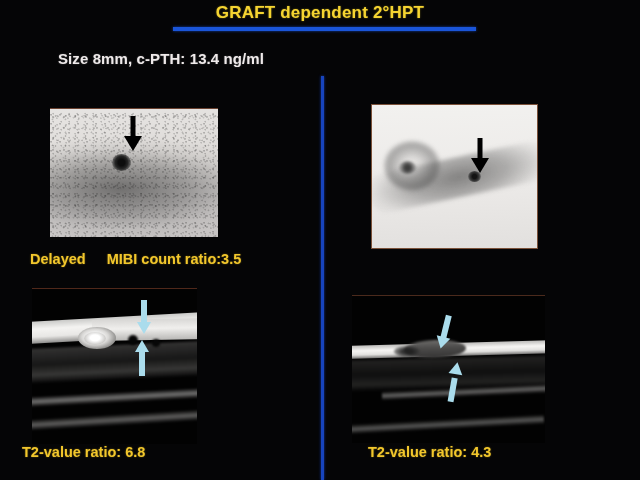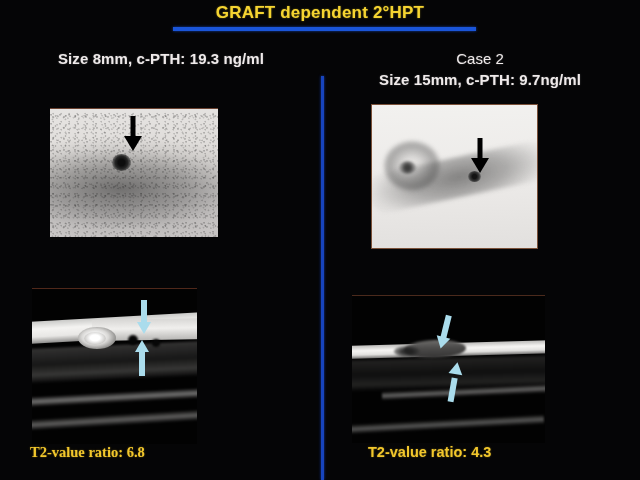--- a/index.html
+++ b/index.html
@@ -76,21 +76,21 @@
     font-size: 14.5px;
     font-weight: bold;
     color: #f2c72c;
     text-shadow: 0 0 2px rgba(242,199,44,0.4);
     white-space: nowrap;
   }
   .caption .gap { display: inline-block; width: 13px; }
 
   #cap-mibi-left  { left: 30px;  top: 251px; }
   #cap-mibi-right { left: 340px; top: 251px; }
-  #cap-t2-left    { left: 30px;  top: 444px; font-family: Liberation Serif, serif; }
+  #cap-t2-left    { left: 22px;  top: 444px; }
   #cap-t2-right   { left: 368px; top: 444px; text-align: center; }
 
   
   .panel {
     position: absolute;
     overflow: hidden;
   }
 
   
   #scint-left {
@@ -349,27 +349,23 @@
 <div id="slide">
 
   <div id="title-block">
     <div id="slide-title">GRAFT dependent  2°HPT</div>
   </div>
   <div id="title-underline"></div>
 
   <div id="divider"></div>
 
   <div id="header-left" class="case-header">
-    <div class="case-sub">Size 8mm,  c-PTH: 19.3 ng/ml</div>
-  </div>
-
-  <div id="header-right" class="case-header">
-    <div class="case-title">Case 2</div>
-    <div class="case-sub">Size 15mm,  c-PTH: 9.7ng/ml</div>
-  </div>
+    <div class="case-sub">Size 8mm,  c-PTH: 13.4 ng/ml</div>
+  </div>
+
 
   <div id="scint-left" class="panel">
     <div class="noise"></div>
     <div class="hotspot"></div>
   </div>
   <div id="arrow-scint-left" class="arrow-black">
     <div class="shaft"></div>
     <div class="head"></div>
   </div>
 
@@ -377,20 +373,25 @@
     <div class="band"></div>
     <div class="stump"></div>
     <div class="stump-core"></div>
     <div class="focus"></div>
   </div>
   <div id="arrow-scint-right" class="arrow-black">
     <div class="shaft"></div>
     <div class="head"></div>
   </div>
 
+  <div id="cap-mibi-left" class="caption">
+    <span>Delayed</span>
+    <span class="gap"></span>
+    <span>MIBI count ratio:3.5</span>
+  </div>
 
   <div id="mri-left" class="panel">
     <div class="fatband"></div>
     <div class="fatband2"></div>
     <div class="muscle"></div>
     <div class="nodule"></div>
     <div class="nodule-rim"></div>
     <div class="darkspot-a"></div>
     <div class="darkspot-b"></div>
     <div class="stripe-mid"></div>

